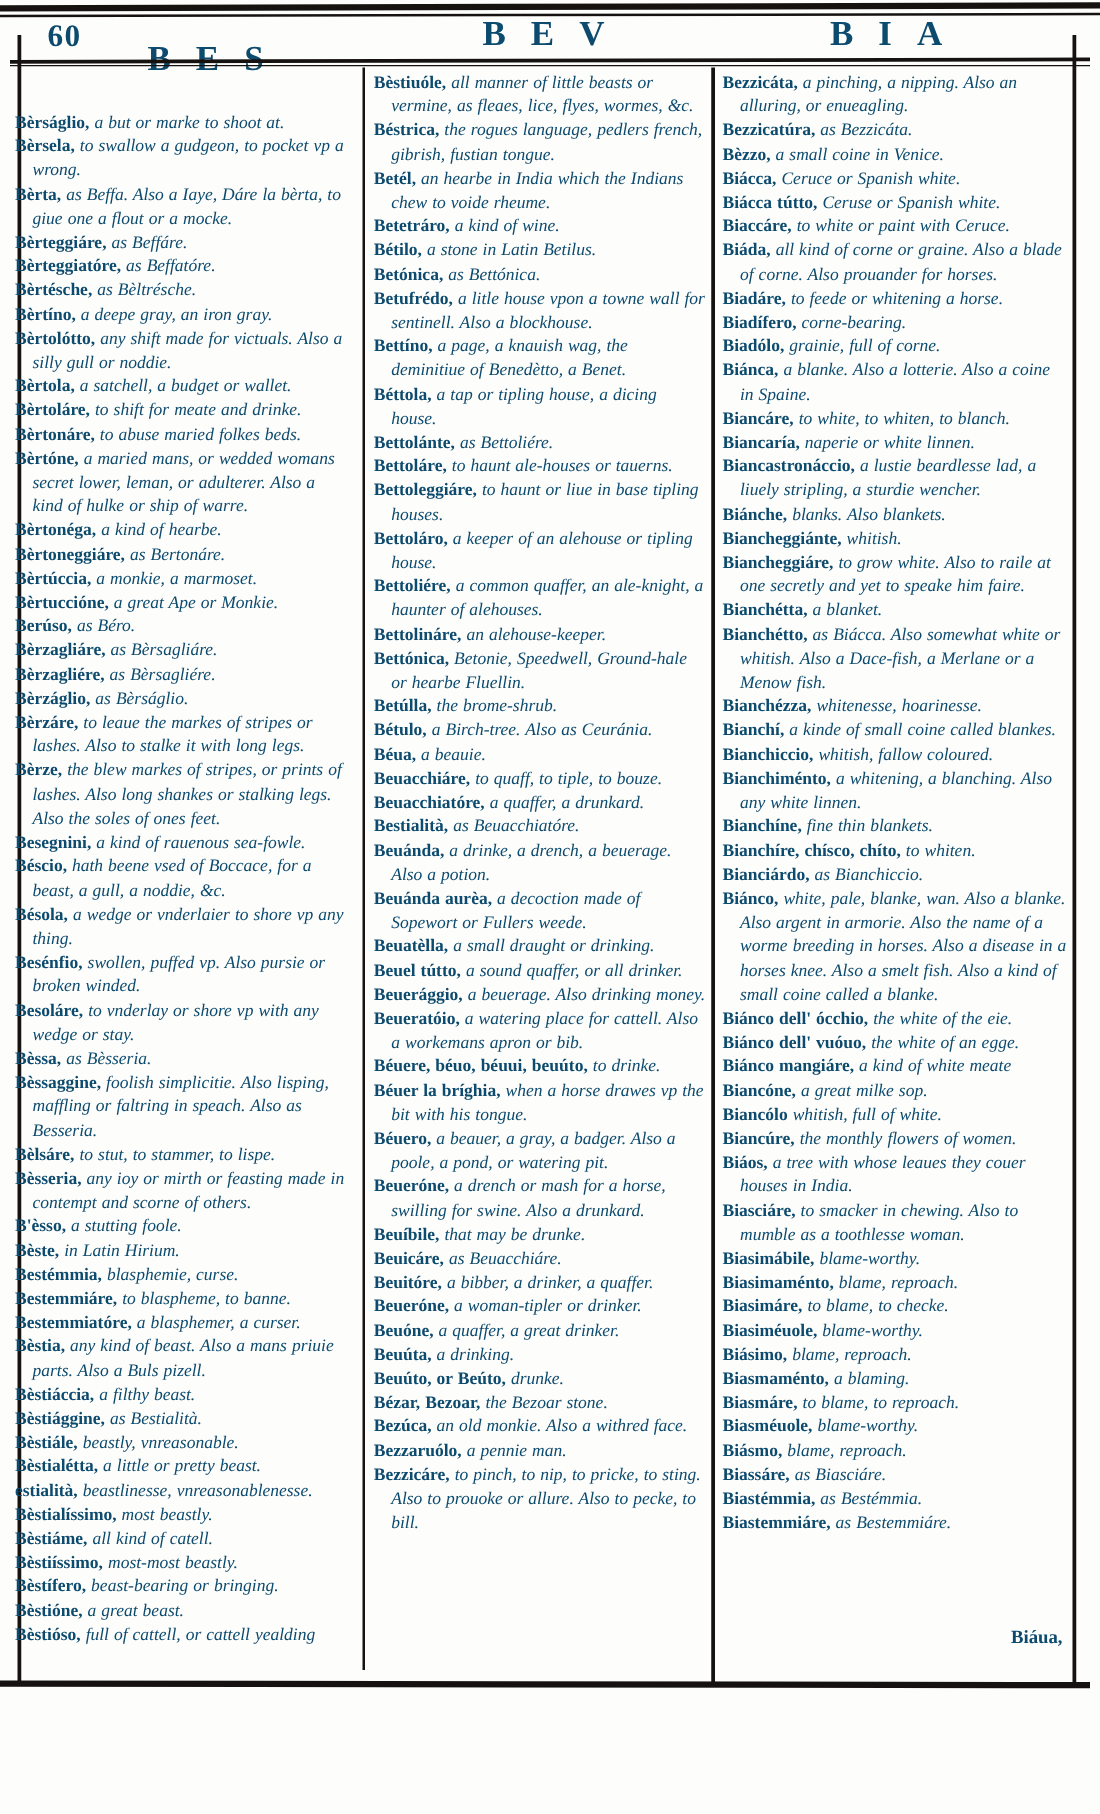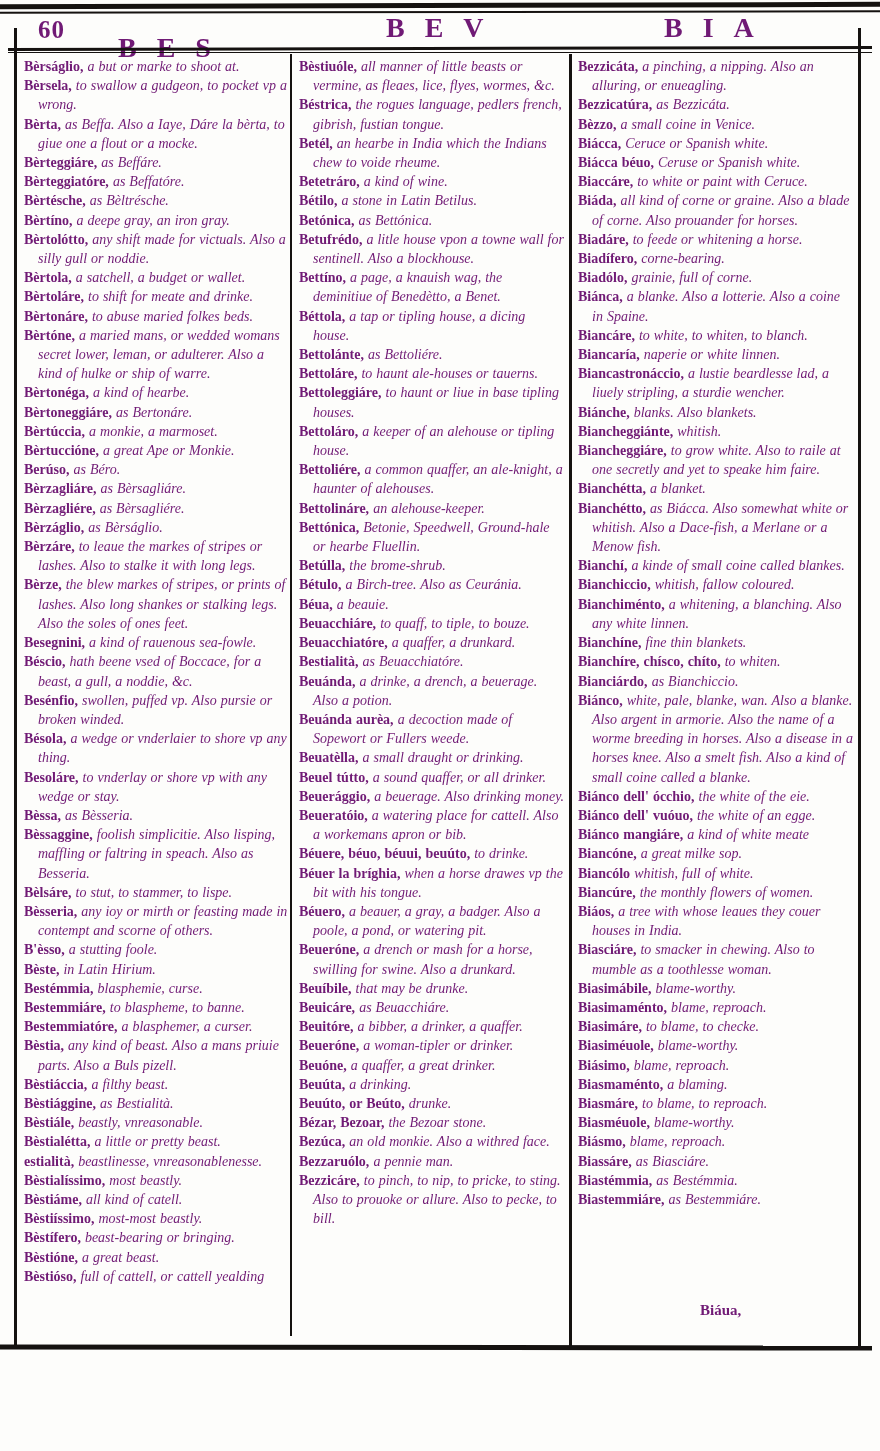--- a/index.html
+++ b/index.html
@@ -1,49 +1,49 @@
 <!DOCTYPE html>
 <html><head>
 <meta charset="utf-8">
 <style>
   html,body{margin:0;padding:0;background:#ffffff;}
   .page{
     position:relative;width:880px;height:1451px;background:#fdfdfb;
-    font-family:"Liberation Serif","DejaVu Serif",serif;color:#701a75;overflow:hidden;
+    font-family:"Liberation Serif","DejaVu Serif",serif;color:#0c4a6e;overflow:hidden;
   }
   .rule{position:absolute;background:#151210;}
   .top-rule{top:3px;left:0;width:880px;height:5px;transform:rotate(-0.15deg);}
   .top-rule2{top:11px;left:0;width:880px;height:2px;transform:rotate(-0.1deg);}
   .header-rule{top:47px;left:8px;width:864px;height:3px;transform:rotate(-0.12deg);}
   .header-rule2{top:52px;left:8px;width:864px;height:1px;}
   .left-border{top:28px;left:14px;width:3px;height:1320px;}
   .right-border{top:28px;left:858px;width:3px;height:1320px;}
   .divider1{top:54px;left:290px;width:2px;height:1282px;}
   .divider2{top:54px;left:569px;width:3px;height:1292px;}
   .bottom-rule{top:1345px;left:0;width:872px;height:5px;transform:rotate(0.08deg);}
 
   .header{position:absolute;top:12px;left:0;width:880px;height:36px;}
   .pagenum{position:absolute;left:38px;top:4px;font-size:25px;font-weight:bold;letter-spacing:1px;}
   .guide{position:absolute;top:0;font-size:28px;font-weight:bold;letter-spacing:20px;}
   .g1{left:118px;margin-top:20px;} .g2{left:386px;} .g3{left:664px;}
 
   .columns{position:absolute;top:57px;left:0;width:880px;}
   .col{position:absolute;top:0;}
-  .col1{left:24px;width:264px;}
+  .col1{left:12px;width:264px;margin-top:32px;}
   .col2{left:299px;width:266px;}
   .col3{left:578px;width:276px;}
   .entry{
     margin:0;padding-left:14px;text-indent:-14px;
     font-size:14px;line-height:19.2px;
     word-spacing:0.5px;
   }
   .head{font-style:normal;font-weight:bold;}
   .def{font-style:italic;}
   .catchword{
-    position:absolute;top:1302px;left:700px;width:150px;text-align:left;
+    position:absolute;top:1302px;left:700px;width:150px;text-align:right;
     font-size:15px;font-weight:bold;
   }
 </style>
 </head>
 <body>
 
 <div class="page">
 
   <div class="rule top-rule"></div>
   <div class="rule top-rule2"></div>
@@ -81,22 +81,22 @@
         <p class="entry"><span class="head">Bèrtúccia,</span><span class="def"> a monkie, a marmoset.</span></p>
         <p class="entry"><span class="head">Bèrtuccióne,</span><span class="def"> a great Ape or Monkie.</span></p>
         <p class="entry"><span class="head">Berúso,</span><span class="def"> as Béro.</span></p>
         <p class="entry"><span class="head">Bèrzagliáre,</span><span class="def"> as Bèrsagliáre.</span></p>
         <p class="entry"><span class="head">Bèrzagliére,</span><span class="def"> as Bèrsagliére.</span></p>
         <p class="entry"><span class="head">Bèrzáglio,</span><span class="def"> as Bèrságlio.</span></p>
         <p class="entry"><span class="head">Bèrzáre,</span><span class="def"> to leaue the markes of stripes or lashes. Also to stalke it with long legs.</span></p>
         <p class="entry"><span class="head">Bèrze,</span><span class="def"> the blew markes of stripes, or prints of lashes. Also long shankes or stalking legs. Also the soles of ones feet.</span></p>
         <p class="entry"><span class="head">Besegnini,</span><span class="def"> a kind of rauenous sea-fowle.</span></p>
         <p class="entry"><span class="head">Béscio,</span><span class="def"> hath beene vsed of Boccace, for a beast, a gull, a noddie, &amp;c.</span></p>
+        <p class="entry"><span class="head">Bésola,</span><span class="def"> a wedge or vnderlaier to shore vp any thing.</span></p>
         <p class="entry"><span class="head">Besénfio,</span><span class="def"> swollen, puffed vp. Also pursie or broken winded.</span></p>
-        <p class="entry"><span class="head">Bésola,</span><span class="def"> a wedge or vnderlaier to shore vp any thing.</span></p>
         <p class="entry"><span class="head">Besoláre,</span><span class="def"> to vnderlay or shore vp with any wedge or stay.</span></p>
         <p class="entry"><span class="head">Bèssa,</span><span class="def"> as Bèsseria.</span></p>
         <p class="entry"><span class="head">Bèssaggine,</span><span class="def"> foolish simplicitie. Also lisping, maffling or faltring in speach. Also as Besseria.</span></p>
         <p class="entry"><span class="head">Bèlsáre,</span><span class="def"> to stut, to stammer, to lispe.</span></p>
         <p class="entry"><span class="head">Bèsseria,</span><span class="def"> any ioy or mirth or feasting made in contempt and scorne of others.</span></p>
         <p class="entry"><span class="head">B'èsso,</span><span class="def"> a stutting foole.</span></p>
         <p class="entry"><span class="head">Bèste,</span><span class="def"> in Latin Hirium.</span></p>
         <p class="entry"><span class="head">Bestémmia,</span><span class="def"> blasphemie, curse.</span></p>
         <p class="entry"><span class="head">Bestemmiáre,</span><span class="def"> to blaspheme, to banne.</span></p>
         <p class="entry"><span class="head">Bestemmiatóre,</span><span class="def"> a blasphemer, a curser.</span></p>
@@ -156,35 +156,36 @@
         <p class="entry"><span class="head">Bézar, Bezoar,</span><span class="def"> the Bezoar stone.</span></p>
         <p class="entry"><span class="head">Bezúca,</span><span class="def"> an old monkie. Also a withred face.</span></p>
         <p class="entry"><span class="head">Bezzaruólo,</span><span class="def"> a pennie man.</span></p>
         <p class="entry"><span class="head">Bezzicáre,</span><span class="def"> to pinch, to nip, to pricke, to sting. Also to prouoke or allure. Also to pecke, to bill.</span></p>
       </div>
     <div class="col col3">
         <p class="entry"><span class="head">Bezzicáta,</span><span class="def"> a pinching, a nipping. Also an alluring, or enueagling.</span></p>
         <p class="entry"><span class="head">Bezzicatúra,</span><span class="def"> as Bezzicáta.</span></p>
         <p class="entry"><span class="head">Bèzzo,</span><span class="def"> a small coine in Venice.</span></p>
         <p class="entry"><span class="head">Biácca,</span><span class="def"> Ceruce or Spanish white.</span></p>
-        <p class="entry"><span class="head">Biácca béuo,</span><span class="def"> Ceruse or Spanish white.</span></p>
+        <p class="entry"><span class="head">Biácca tútto,</span><span class="def"> Ceruse or Spanish white.</span></p>
         <p class="entry"><span class="head">Biaccáre,</span><span class="def"> to white or paint with Ceruce.</span></p>
         <p class="entry"><span class="head">Biáda,</span><span class="def"> all kind of corne or graine. Also a blade of corne. Also prouander for horses.</span></p>
         <p class="entry"><span class="head">Biadáre,</span><span class="def"> to feede or whitening a horse.</span></p>
         <p class="entry"><span class="head">Biadífero,</span><span class="def"> corne-bearing.</span></p>
         <p class="entry"><span class="head">Biadólo,</span><span class="def"> grainie, full of corne.</span></p>
         <p class="entry"><span class="head">Biánca,</span><span class="def"> a blanke. Also a lotterie. Also a coine in Spaine.</span></p>
         <p class="entry"><span class="head">Biancáre,</span><span class="def"> to white, to whiten, to blanch.</span></p>
         <p class="entry"><span class="head">Biancaría,</span><span class="def"> naperie or white linnen.</span></p>
         <p class="entry"><span class="head">Biancastronáccio,</span><span class="def"> a lustie beardlesse lad, a liuely stripling, a sturdie wencher.</span></p>
         <p class="entry"><span class="head">Biánche,</span><span class="def"> blanks. Also blankets.</span></p>
         <p class="entry"><span class="head">Biancheggiánte,</span><span class="def"> whitish.</span></p>
         <p class="entry"><span class="head">Biancheggiáre,</span><span class="def"> to grow white. Also to raile at one secretly and yet to speake him faire.</span></p>
         <p class="entry"><span class="head">Bianchétta,</span><span class="def"> a blanket.</span></p>
         <p class="entry"><span class="head">Bianchétto,</span><span class="def"> as Biácca. Also somewhat white or whitish. Also a Dace-fish, a Merlane or a Menow fish.</span></p>
+        <p class="entry"><span class="head">Bianchézza,</span><span class="def"> whitenesse, hoarinesse.</span></p>
         <p class="entry"><span class="head">Bianchí,</span><span class="def"> a kinde of small coine called blankes.</span></p>
         <p class="entry"><span class="head">Bianchiccio,</span><span class="def"> whitish, fallow coloured.</span></p>
         <p class="entry"><span class="head">Bianchiménto,</span><span class="def"> a whitening, a blanching. Also any white linnen.</span></p>
         <p class="entry"><span class="head">Bianchíne,</span><span class="def"> fine thin blankets.</span></p>
         <p class="entry"><span class="head">Bianchíre, chísco, chíto,</span><span class="def"> to whiten.</span></p>
         <p class="entry"><span class="head">Bianciárdo,</span><span class="def"> as Bianchiccio.</span></p>
         <p class="entry"><span class="head">Biánco,</span><span class="def"> white, pale, blanke, wan. Also a blanke. Also argent in armorie. Also the name of a worme breeding in horses. Also a disease in a horses knee. Also a smelt fish. Also a kind of small coine called a blanke.</span></p>
         <p class="entry"><span class="head">Biánco dell' ócchio,</span><span class="def"> the white of the eie.</span></p>
         <p class="entry"><span class="head">Biánco dell' vuóuo,</span><span class="def"> the white of an egge.</span></p>
         <p class="entry"><span class="head">Biánco mangiáre,</span><span class="def"> a kind of white meate</span></p>

